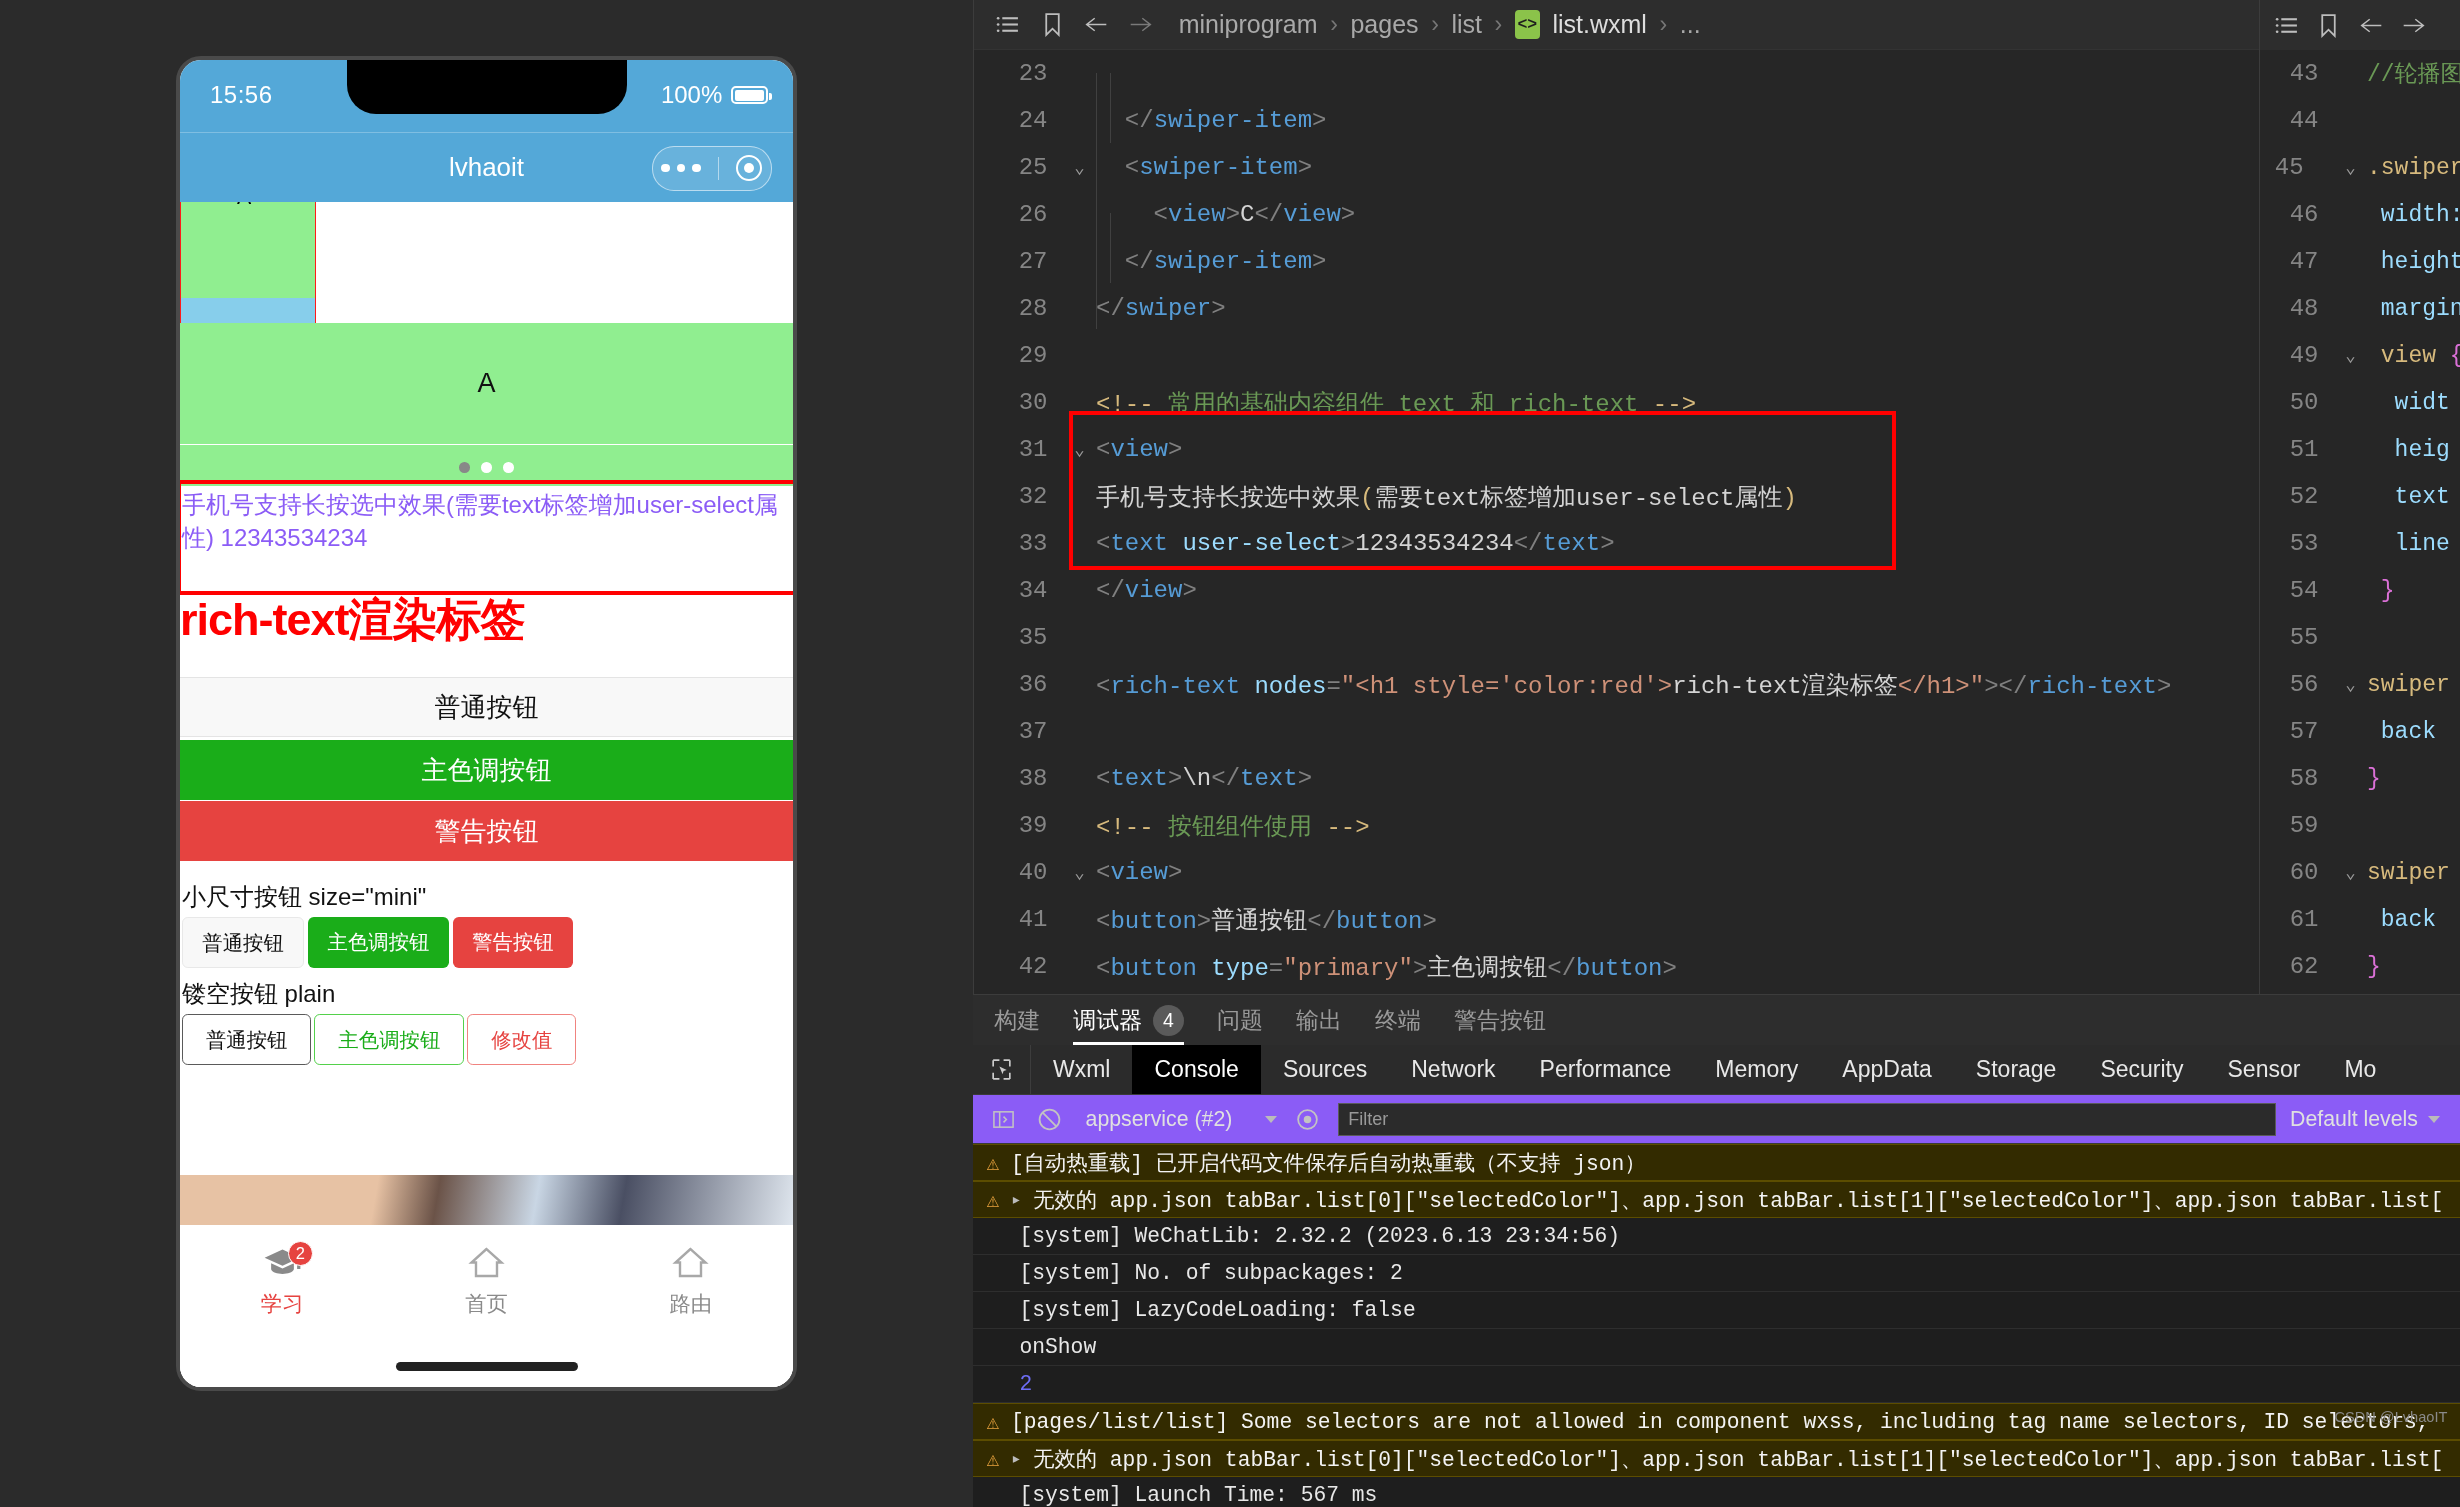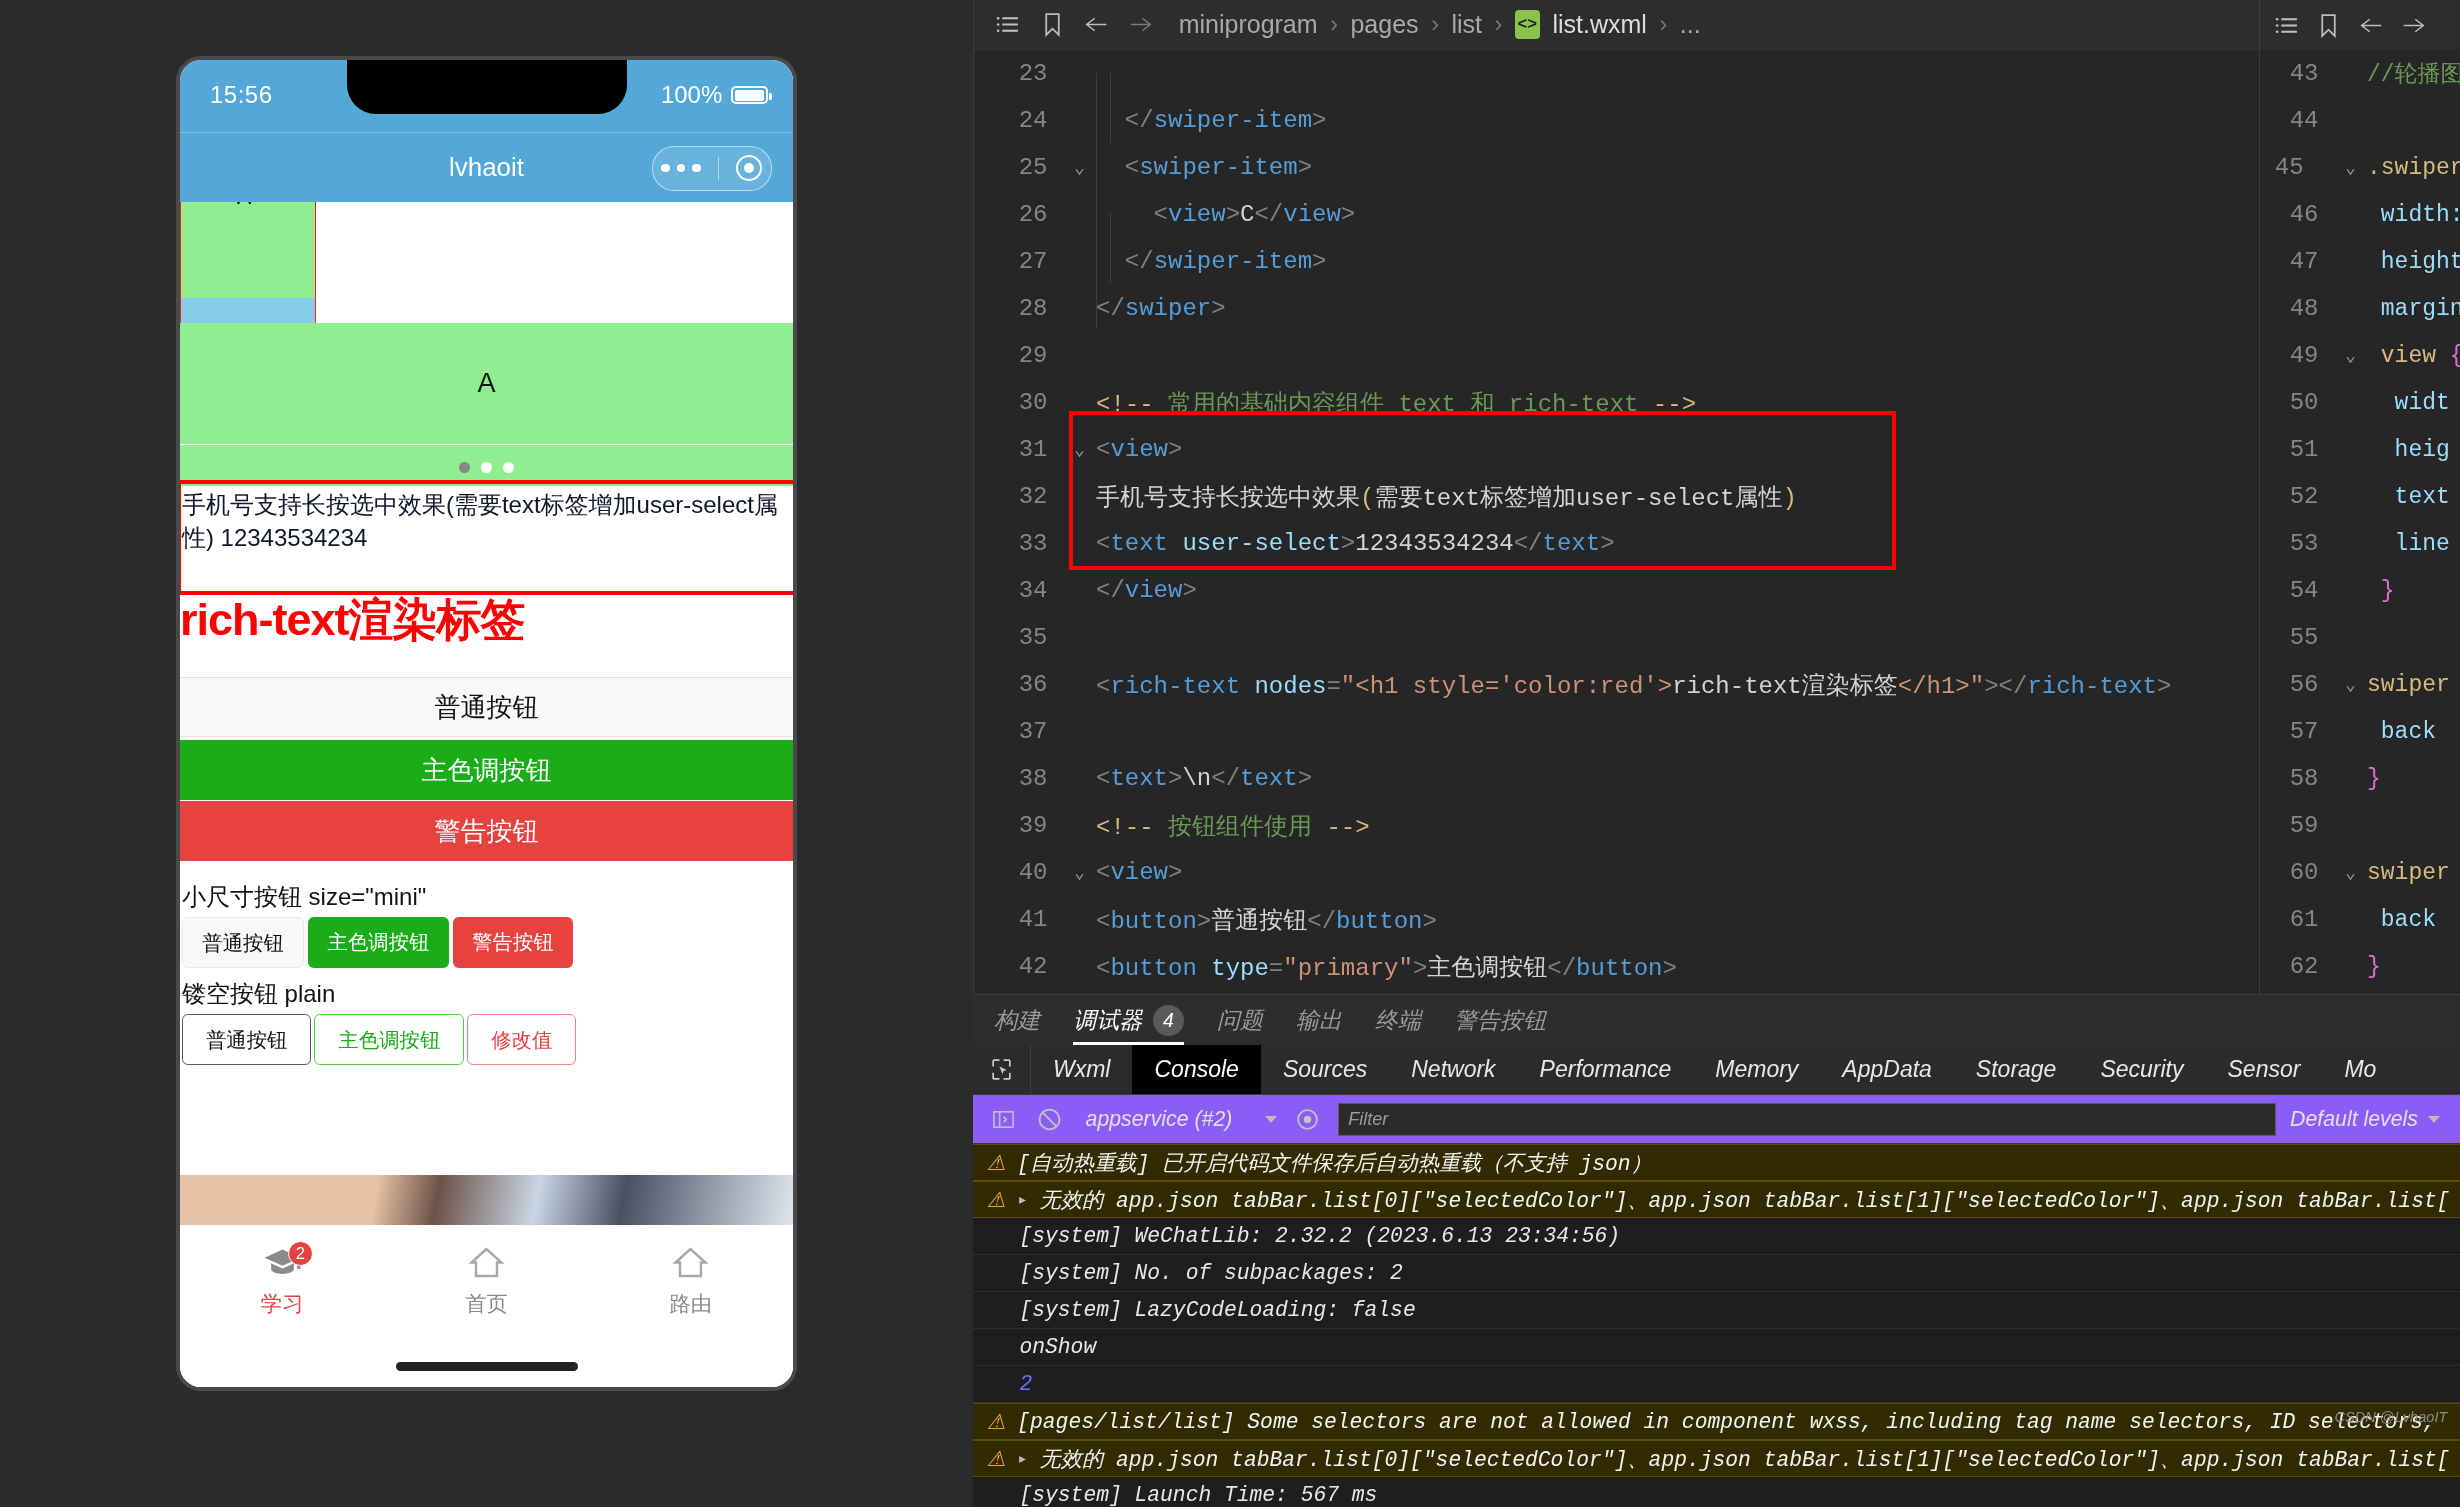--- a/index.html
+++ b/index.html
@@ -75,21 +75,21 @@
     background: #90ee90; display: flex; align-items: center; justify-content: center;
     font-size: 27px; color: #111;
   }
   .swiper-dots { position:absolute; left:0; right:0; top: 260px; display:flex; justify-content:center; gap:11.6px; }
   .swiper-dots i { width:10.7px; height:10.7px; border-radius:50%; background:#fff; display:block; }
   .swiper-dots i.on { background:#888; }
   .sw-green-tail { position:absolute; left:0; top:243px; width:100%; height:41px; background:#90ee90; }
 
   .text-block {
     position: absolute; left: 0; top: 282px; width: 100%;
-    padding: 3.9px 1.9px 9.7px 1.9px; font-size: 24px; line-height: 1.38; color: #0f172a;
+    padding: 3.9px 1.9px 9.7px 1.9px; font-size: 24px; line-height: 1.38; color: #8b5cf6;
   }
   .richtext {
     position: absolute; left: 0; top: 388px; width: 100%;
     color: #ff0000; font-size: 45px; font-weight: bold; letter-spacing: -1px;
   }
   .redbox-sim {
     position: absolute; left: -2.9px; top: 278px; width: 627px; height: 115px;
     border: 4.9px solid #ff0000; pointer-events: none;
   }
   .btn-row { position:absolute; left:0; width:100%; }
@@ -178,21 +178,21 @@
   }
   .guide { position:absolute; width:1px; background:#404040; }
 
   .wxss-pane {
     width:202px; flex:none; background:#262626; border-left:1px solid #3c3c3c;
     display:flex; flex-direction:column; overflow:hidden;
   }
   .wxss-header { height:50px; background:#2d2d2d; display:flex; align-items:center; gap:17.5px; padding-left:13.6px; flex:none; }
 
   
-  .ide-bottom { flex:1; display:flex; flex-direction:column; background:#1e1e1e; border-top:1px solid #3c3c3c; min-height:0;font-style:italic; }
+  .ide-bottom { flex:1; display:flex; flex-direction:column; background:#1e1e1e; border-top:1px solid #3c3c3c; min-height:0; }
   .tabs-cn { height:50px; display:flex; align-items:stretch; background:#2d2d2d; padding-left:21.3px; gap:33px; flex:none; }
   .tab-cn { display:flex; align-items:center; gap:10.7px; color:#9a9a9a; font-size:23px; position:relative; cursor:default; }
   .tab-cn.on { color:#fff; }
   .tab-cn.on::after { content:""; position:absolute; left:0; right:0; bottom:0; height:2.9px; background:#fff; }
   .cnt-badge { background:#5a5a5a; color:#fff; border-radius:50%; width:31px; height:31px; font-size:19.4px; display:flex; align-items:center; justify-content:center; }
   .dt-tabs { height:50px; background:#2b2b2b; display:flex; align-items:stretch; flex:none; border-bottom:1px solid #3a3a3a; }
   .dt-pick { width:58px; display:flex; align-items:center; justify-content:center; border-right:1px solid #3d3d3d; color:#ccc; }
   .dt-tab { padding:0 22px; display:flex; align-items:center; color:#e8e8e8; font-size:23px; }
   .dt-tab.on { background:#000; color:#fff; }
   .con-toolbar { height:49px; background:#8b5cf6; display:flex; align-items:center; gap:13.6px; padding:0 13.6px; flex:none; border-bottom:1px solid #3a3a3a; }

